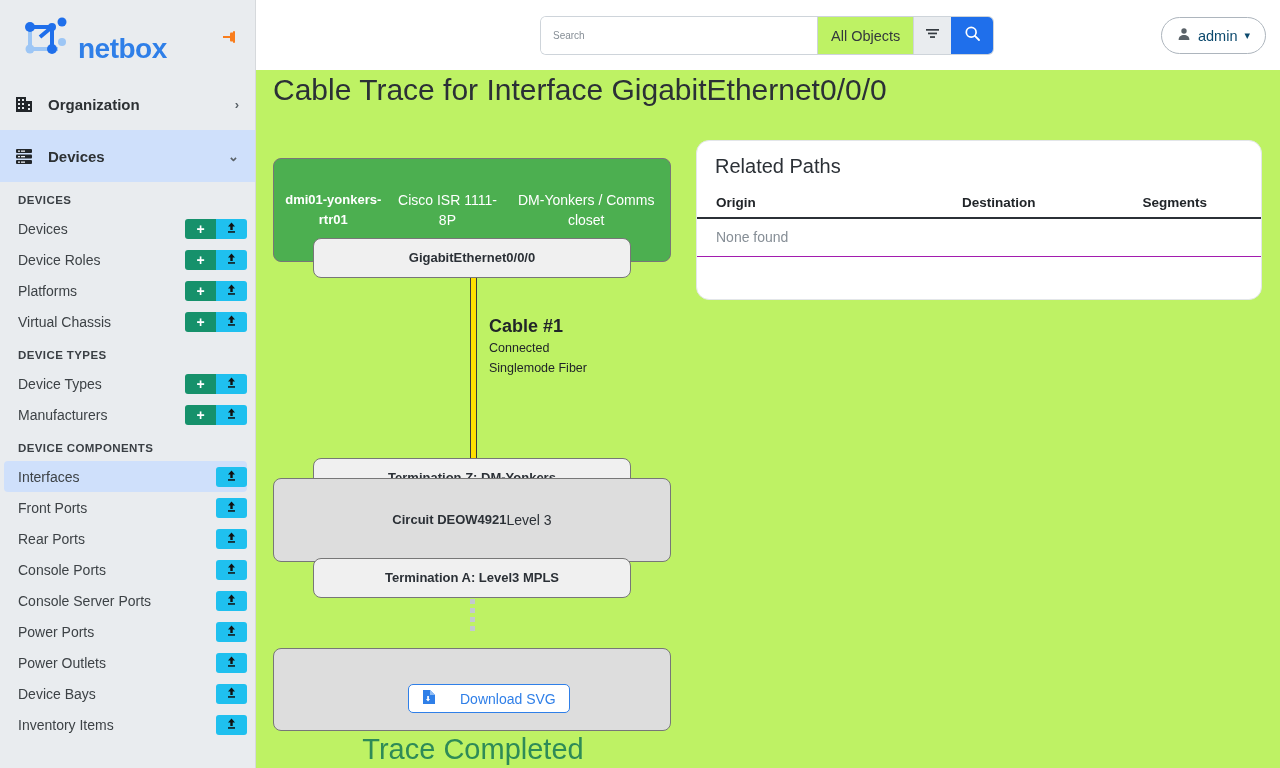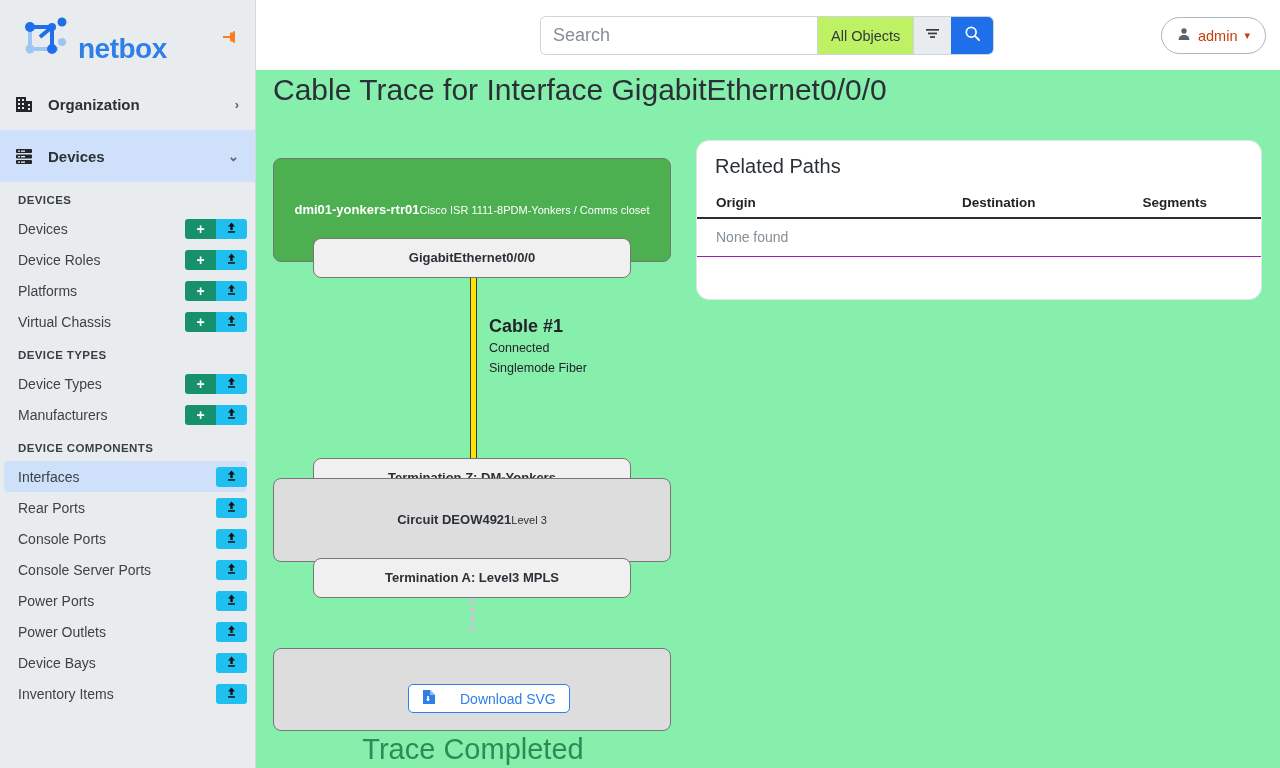--- a/index.html
+++ b/index.html
@@ -75,21 +75,21 @@
     background: #ffffff;
   }
   .search-wrap {
     position: absolute; left: 285px; top: 17px;
     display: flex; height: 37px;
     border-radius: 5px; overflow: hidden;
     box-shadow: 0 0 0 1px #ced4da;
   }
   .search-input {
     width: 276px; height: 37px; border: 0; outline: none;
-    padding: 0 12px; font-size: 18px; color: #495057;
+    padding: 0 12px; font-size: 10px; color: #495057;
     background: #fff; font-family: "Liberation Sans", sans-serif;
   }
   .search-input::placeholder { color: #868e96; }
   .search-scope {
     display: flex; align-items: center; padding: 0 13px;
     background: #bef264; font-size: 14.5px; color: #33383d;
     border-left: 1px solid #ced4da; cursor: pointer;
   }
   .search-filter {
     display: flex; align-items: center; justify-content: center;
@@ -98,46 +98,46 @@
   }
   .search-go {
     display: flex; align-items: center; justify-content: center;
     width: 42px; background: #1f6feb; cursor: pointer;
   }
   .user-btn {
     position: absolute; right: 14px; top: 17px;
     display: flex; align-items: center; gap: 7px;
     height: 37px; padding: 0 15px;
     border: 1px solid #adb5bd; border-radius: 19px;
-    font-size: 14.5px; color: #c2410c; background: #fff;
+    font-size: 14.5px; color: #0c4a6e; background: #fff;
     cursor: pointer;
   }
 
   
   #main {
     position: absolute; left: 256px; top: 70px;
-    width: 1024px; height: 698px; background: #86efac;
+    width: 1024px; height: 698px; background: #bef264;
   }
   .page-title {
     position: absolute; left: 17px; top: 3px;
     font-size: 30px; font-weight: 400; color: #2b3036;
   }
 
   
   #trace { position: absolute; left: 17px; top: 88px; width: 400px; }
   .tnode {
     position: absolute;
     border: 1px solid #777777;
     border-radius: 8px;
     display: flex; 
     align-items: center; justify-content: center;
     text-align: center;
   }
   .tnode .t1 { font-size: 13px; font-weight: 700; line-height: 20px; }
-  .tnode .t2 { font-size: 11px; font-weight: 400; line-height: 20px; }
+  .tnode .t2 { font-size: 14px; font-weight: 400; line-height: 20px; }
   .node-device { background: #4caf50; color: #ffffff; }
   .node-term   { background: #f0f0f0; color: #2b3036; }
   .node-circuit{ background: #dddddd; color: #2b3036; }
 
   .cable-line {
     position: absolute;
     background: #ffe000;
     border-left: 1px solid #3b3b3b;
     border-right: 1px solid #3b3b3b;
   }
@@ -337,20 +337,31 @@
         <div class="btn-pair">
           <span class="mini-btn imp solo">
             <span><svg width="13" height="13" viewBox="0 0 13 13">
                 <path d="M6.5 1.5 L10 5.4 H7.7 V9 H5.3 V5.4 H3 Z" fill="#111"></path>
                 <rect x="3" y="10.2" width="7" height="1.5" fill="#111"></rect>
               </svg></span>
           </span>
         </div>
       </div>
       <div class="nav-item">
+        <span class="nlabel">Front Ports</span>
+        <div class="btn-pair">
+          <span class="mini-btn imp solo">
+            <span><svg width="13" height="13" viewBox="0 0 13 13">
+                <path d="M6.5 1.5 L10 5.4 H7.7 V9 H5.3 V5.4 H3 Z" fill="#111"></path>
+                <rect x="3" y="10.2" width="7" height="1.5" fill="#111"></rect>
+              </svg></span>
+          </span>
+        </div>
+      </div>
+      <div class="nav-item">
         <span class="nlabel">Rear Ports</span>
         <div class="btn-pair">
           <span class="mini-btn imp solo">
             <span><svg width="13" height="13" viewBox="0 0 13 13">
                 <path d="M6.5 1.5 L10 5.4 H7.7 V9 H5.3 V5.4 H3 Z" fill="#111"></path>
                 <rect x="3" y="10.2" width="7" height="1.5" fill="#111"></rect>
               </svg></span>
           </span>
         </div>
       </div>

